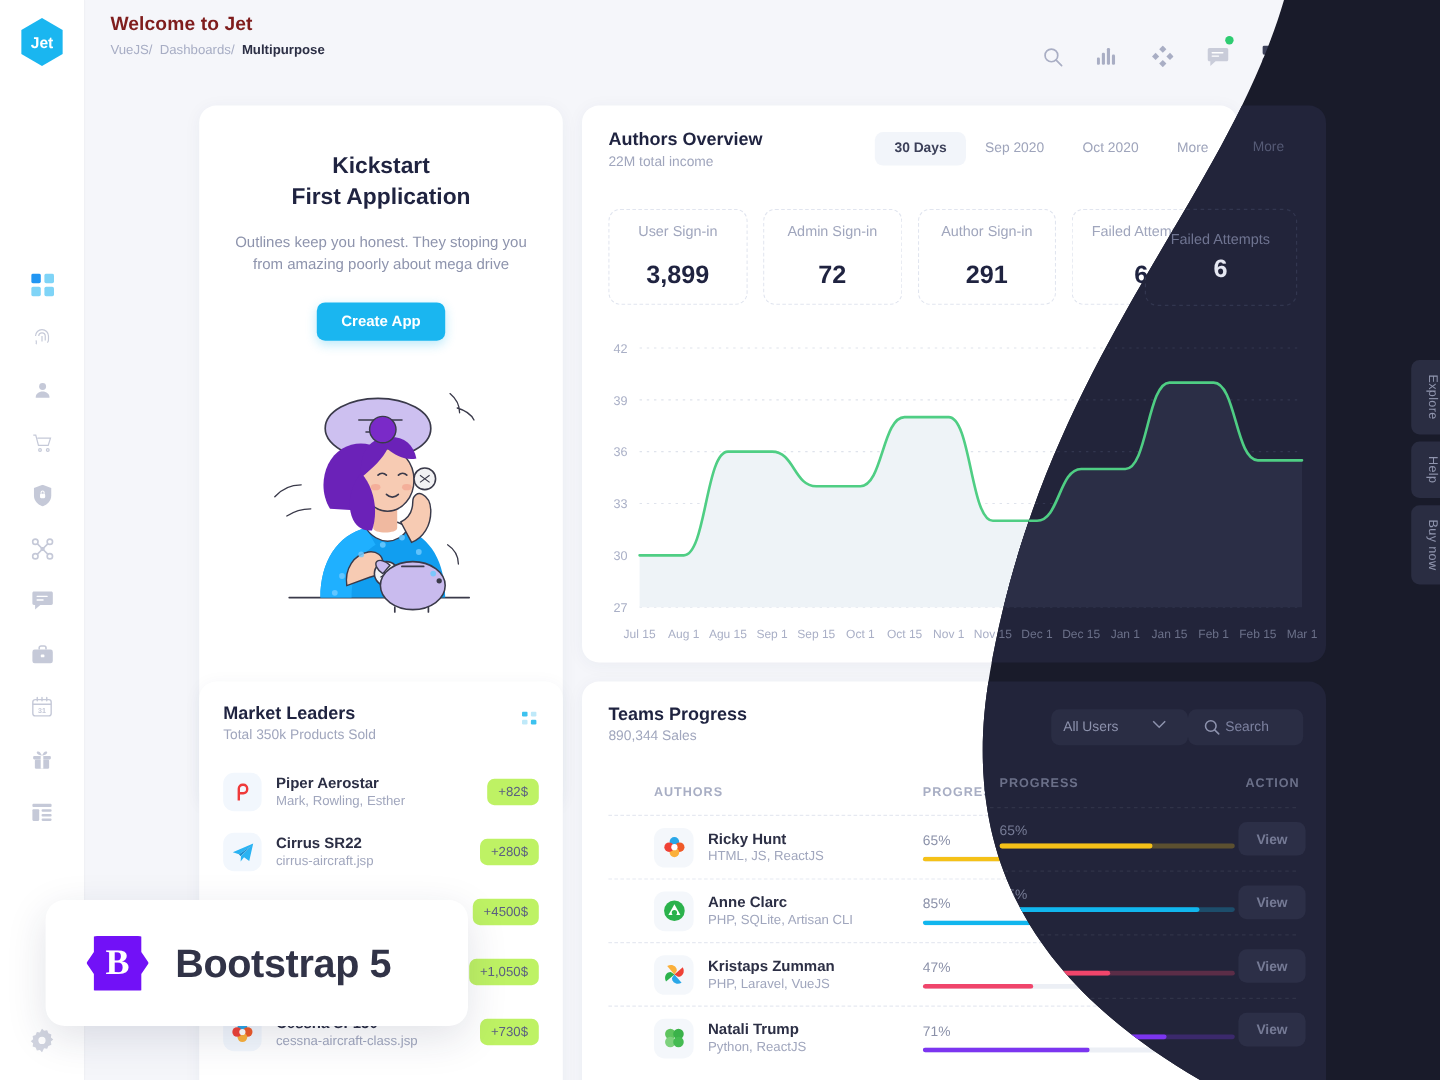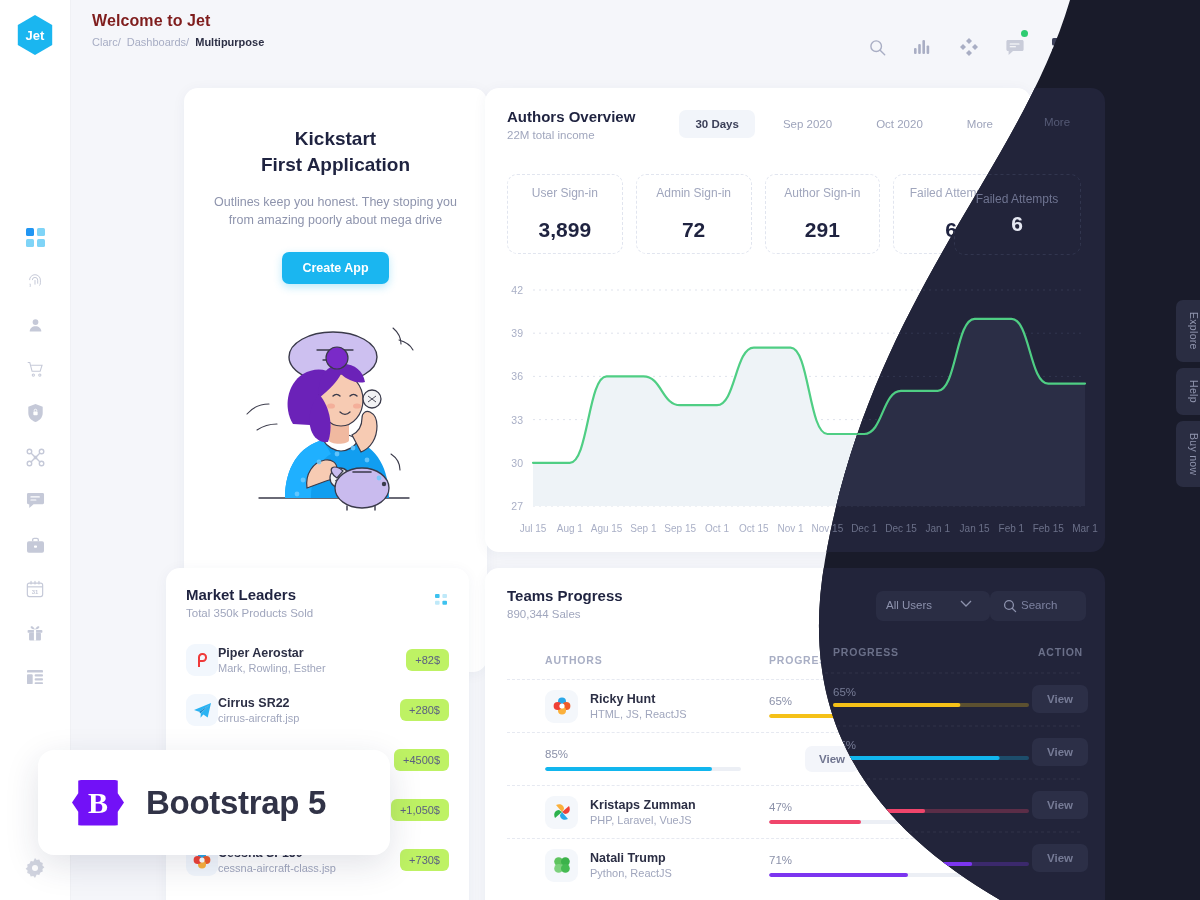--- a/index.html
+++ b/index.html
@@ -54,59 +54,59 @@
   }
   .avatar .face { position:absolute; left:50%; top:40%; transform:translate(-50%,-50%); width:16px; height:16px; border-radius:50%; background:#caa388; }
   .avatar .hair { position:absolute; left:50%; top:26%; transform:translate(-50%,-50%); width:18px; height:9px; border-radius:9px 9px 0 0; background:#4a3a2e; }
   .avatar .body { position:absolute; bottom:0; left:50%; transform:translateX(-50%); width:28px; height:13px; border-radius:10px 10px 0 0; background:#e6e9f0; }
   .avatar .glass { position:absolute; left:50%; top:41%; transform:translate(-50%,-50%); width:16px; height:5px; border-top:1.5px solid #3a3a3a; border-bottom:1.5px solid #3a3a3a;}
 
   
   .card { background:#fff; border-radius: 14px; box-shadow: 0 2px 14px rgba(40,50,90,.05); }
 
   #kickstart {
-    position:absolute; left:184px; top:88px; width:303px; height:584px;
+    position:absolute; left:166px; top:88px; width:303px; height:584px;
     padding: 38px 26px 0; text-align:center; z-index:2;
   }
   .kick-h { font-size:19px; font-weight:bold; line-height:1.35; color:#1f2340; }
   .kick-p { margin-top:16px; font-size:12.5px; line-height:1.45; color:#8e94ad; }
   .kick-btn {
     display:inline-block; margin-top:22px; background:#1ab6f0; color:#fff;
     font-size:12.5px; font-weight:bold; padding:9px 20px; border-radius:7px; cursor:pointer;
     box-shadow:0 3px 9px rgba(26,182,240,.3);
   }
   .illus { margin-top:18px; width:100%; display:flex; justify-content:center; }
 
   #authors {
     position:absolute; left:485px; top:88px; width:546px; height:464px; z-index:2;
     padding: 20px 22px 0;
   }
   .card-title { font-size:15px; font-weight:bold; color:#1f2340; }
   .card-sub { margin-top:4px; font-size:11.5px; color:#a0a6bd; }
-  .seg { position:absolute; right:22px; top:22px; display:flex; align-items:flex-start; gap:12px; }
+  .seg { position:absolute; right:8px; top:22px; display:flex; align-items:flex-start; gap:0; }
   .seg-item { font-size:11.5px; color:#9ea4bb; padding:8px 16px; border-radius:7px; cursor:pointer; white-space:nowrap; }
   .seg-item.active { background:#f2f5fa; color:#3b3f58; font-weight:bold; }
 
   .stats { position:absolute; left:22px; right:22px; top:86px; display:flex; gap:13px; }
   .stat {
     flex:1; border:1px dashed #e1e5ef; border-radius:10px; height:80px;
     display:flex; flex-direction:column; align-items:center; justify-content:center; gap:18px;
   }
   .stat-l { font-size:12px; color:#a0a6bd; white-space:nowrap; }
   .stat-v { font-size:21px; font-weight:bold; color:#1f2340; }
 
   .chartbox { position:absolute; left:0; right:0; top:190px; height:270px; }
 
   #market {
     position:absolute; left:166px; top:568px; width:303px; height:380px; z-index:2;
     padding: 18px 20px 0; overflow:hidden;
   }
   .ml-head { display:flex; justify-content:space-between; align-items:flex-start; }
   .ml-list { margin-top:16px; }
-  .ml-row { display:flex; align-items:center; padding:9px 0; }
+  .ml-row { display:flex; align-items:center; gap:12px; padding:9px 0; }
   .ml-ic { width:32px; height:32px; border-radius:9px; background:#f2f7fd; display:flex; align-items:center; justify-content:center; flex:0 0 32px; }
   .ml-txt { flex:1; min-width:0; }
   .ml-n { font-size:12.5px; font-weight:bold; color:#2c2f45; }
   .ml-s { margin-top:2px; font-size:11px; color:#a0a6bd; white-space:nowrap; overflow:hidden; text-overflow:ellipsis; }
   .ml-b { font-size:11px; font-weight:normal; color:#5b6080; background:#bef264; padding:5px 9px; border-radius:6px; white-space:nowrap; }
 
   #teams {
     position:absolute; left:485px; top:568px; width:620px; height:380px; z-index:2;
     padding: 19px 22px 0; overflow:hidden;
   }
@@ -265,21 +265,21 @@
             <circle cx="10" cy="10" r="3" fill="#fff"></circle>
           </svg>
       </span>
     </div>
   </div>
 
   <div id="header">
     <div>
       <div class="hdr-title">Welcome to Jet</div>
       <div class="crumbs">
-        <span>Clarc/</span>
+        <span>VueJS/</span>
         <span>Dashboards/</span>
         <span class="cur">Multipurpose</span>
       </div>
     </div>
     <div class="hdr-icons">
       <div class="hdr-icon">
         <svg width="17" height="17" viewBox="0 0 18 18" fill="none" stroke="#a9aec4" stroke-width="1.5">
             <circle cx="7.6" cy="7.6" r="5.6"></circle>
             <path d="M11.8 11.8L16.6 16.6" stroke-linecap="round"></path>
           </svg>
@@ -600,20 +600,33 @@
               <i style="width: 65%; background: rgb(245, 193, 24);"></i>
             </div>
         </div>
         <div class="col-act act-cell">
           <span class="viewbtn">View</span>
         </div>
       </div>
 
       <div class="tp-row">
         <div class="col-chk"><span class="chk"></span></div>
+        <div class="col-auth" style="display:flex;align-items:center">
+          <span class="tp-av">
+            <svg width="20" height="20" viewBox="0 0 20 20">
+                <circle cx="10" cy="10" r="8.6" fill="#2bb24c"></circle>
+                <path d="M10 4.6l5 8.8H5z" fill="#fff"></path>
+                <circle cx="10" cy="11.6" r="2.2" fill="#2bb24c"></circle>
+              </svg>
+          </span>
+          <span>
+            <span class="tp-n" style="display:block">Anne Clarc</span>
+            <span class="tp-s" style="display:block">PHP, SQLite, Artisan CLI</span>
+          </span>
+        </div>
         <div class="col-prog">
           <div class="pct">85%</div>
           <div class="bar">
               <i style="width: 85%; background: rgb(17, 182, 238);"></i>
             </div>
         </div>
         <div class="col-act act-cell">
           <span class="viewbtn">View</span>
         </div>
       </div>

